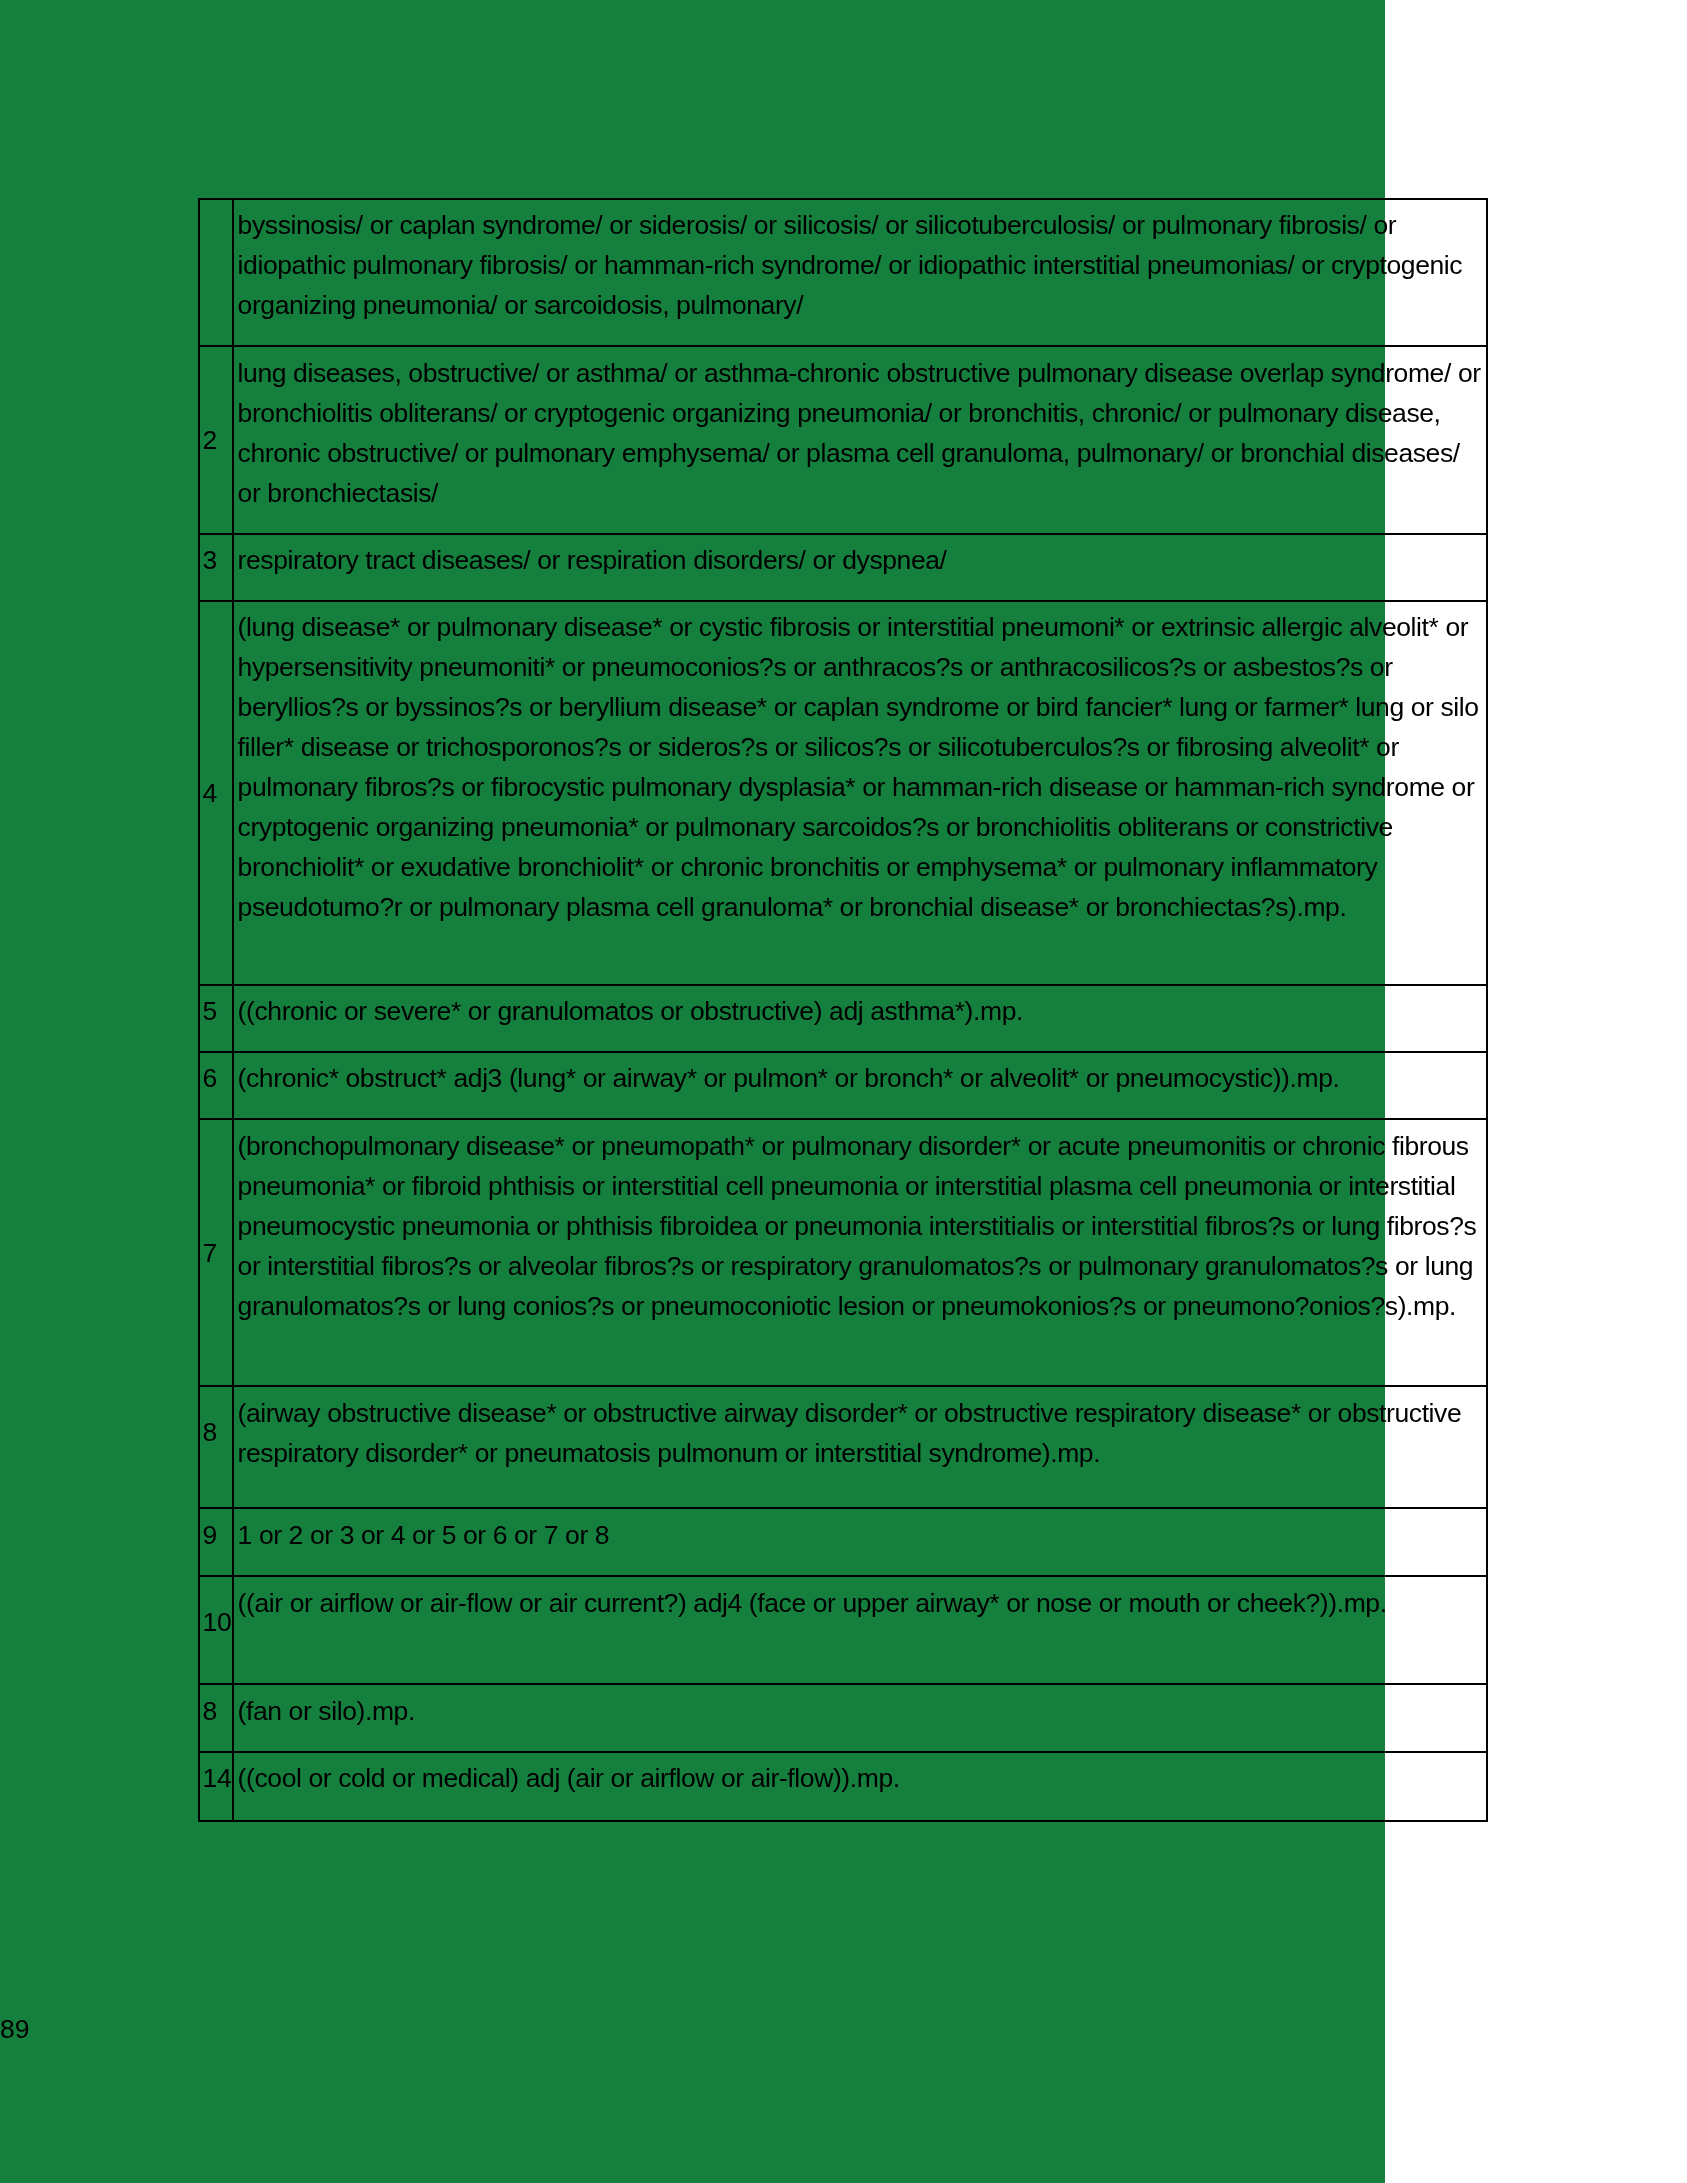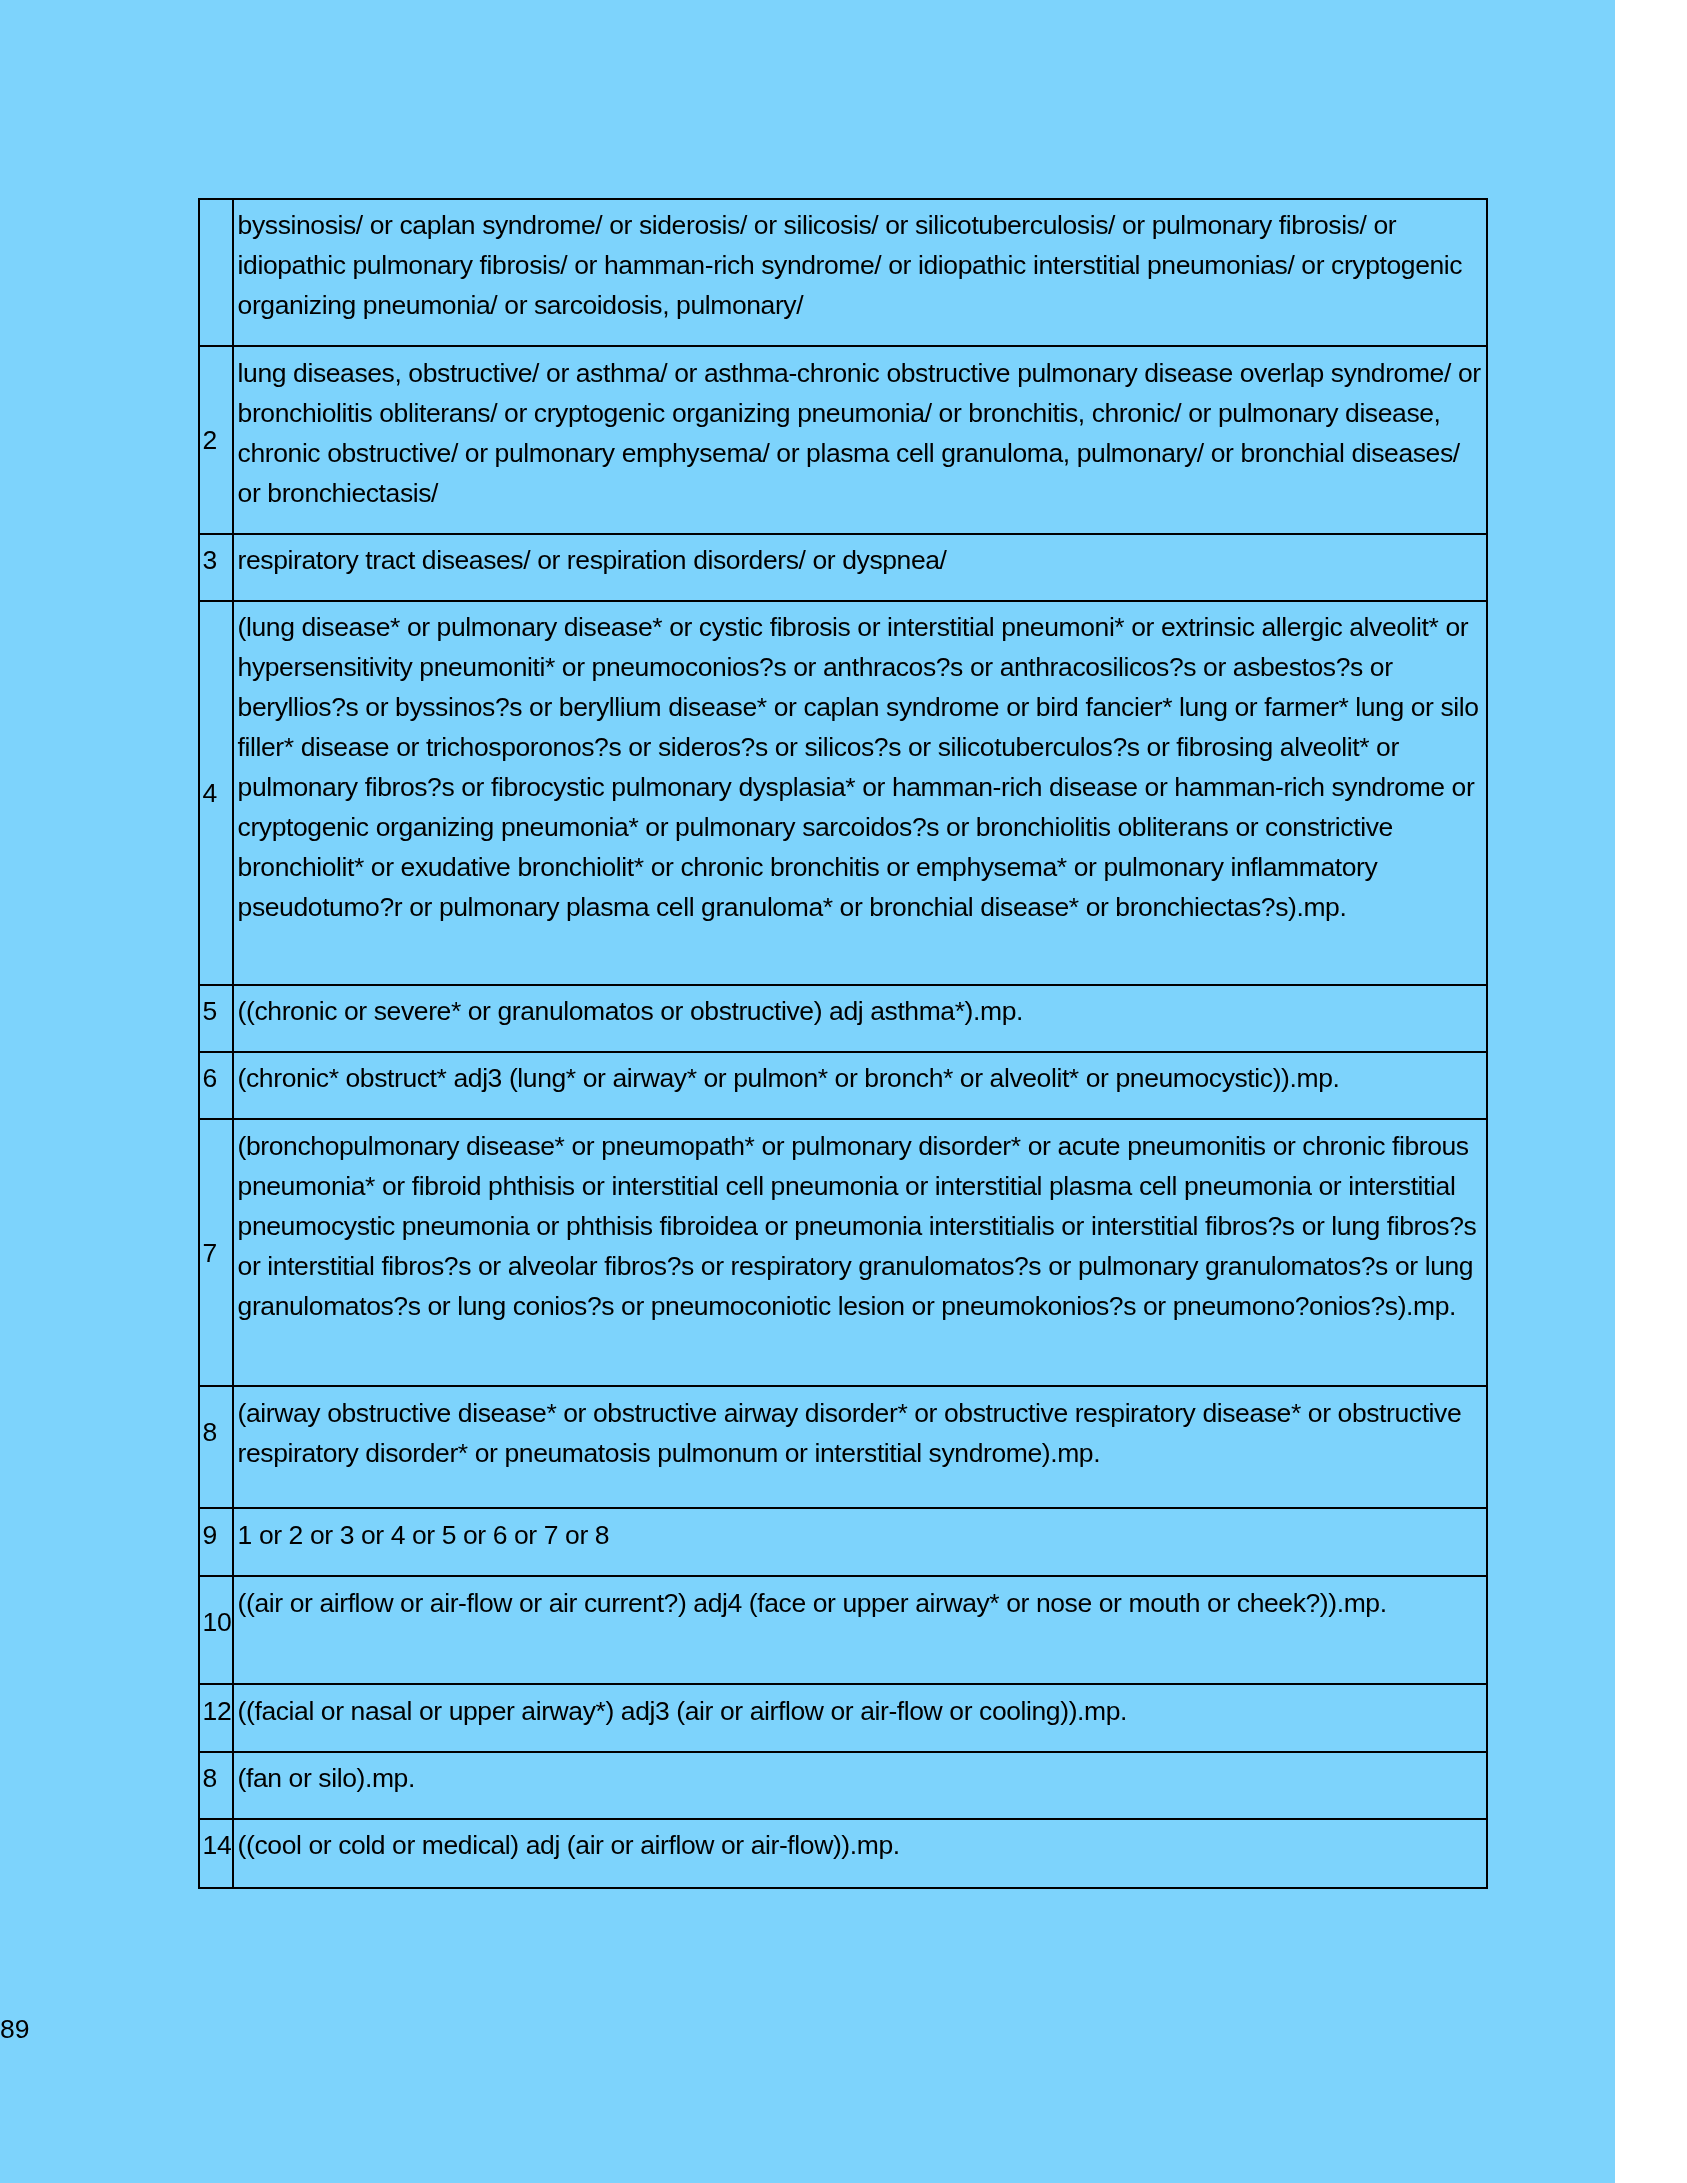--- a/index.html
+++ b/index.html
@@ -1,18 +1,18 @@
 <!DOCTYPE html>
 <html style="font-size:10.6px"><head>
 <meta charset="utf-8">
 <style>
   html, body { margin: 0; padding: 0; background: #ffffff; }
   body { width: 1687px; height: 2183px; position: relative; overflow: hidden;
          font-family: "Liberation Sans", "DejaVu Sans", sans-serif; color: #000; }
-  .page { position: absolute; left: 0; top: 0; width: 1615px; height: 2183px; background: #7dd3fc; }
+  .page { position: absolute; left: 0; top: 0; width: 1385px; height: 2183px; background: #15803d; }
   table.search {
     position: absolute; left: 198px; top: 198px; width: 1290px;
     border-collapse: collapse; table-layout: fixed;
   }
   table.search td {
     border: 2.6px solid #000; vertical-align: middle;
     font-size: 26.5px; line-height: 40px; padding: 0;
     word-wrap: break-word; letter-spacing: -0.4px;
   }
   table.search td.num { width: 29px; padding-left: 2.6px; text-align: left; }
@@ -60,24 +60,20 @@
       </tr>
       <tr style="height:68px">
         <td class="num" style="vertical-align:top;padding-top:5.3px">9</td>
         <td class="query">1 or 2 or 3 or 4 or 5 or 6 or 7 or 8</td>
       </tr>
       <tr style="height:108px">
         <td class="num" style="vertical-align:top;padding-top:25px">10</td>
         <td class="query">((air or airflow or air-flow or air current?) adj4 (face or upper airway* or nose or mouth or cheek?)).mp.</td>
       </tr>
       <tr style="height:67px">
-        <td class="num" style="vertical-align:top;padding-top:5.3px">12</td>
-        <td class="query">((facial or nasal or upper airway*) adj3 (air or airflow or air-flow or cooling)).mp.</td>
-      </tr>
-      <tr style="height:67px">
         <td class="num" style="vertical-align:top;padding-top:5.3px">8</td>
         <td class="query">(fan or silo).mp.</td>
       </tr>
       <tr style="height:69px">
         <td class="num" style="vertical-align:top;padding-top:5.3px">14</td>
         <td class="query">((cool or cold or medical) adj (air or airflow or air-flow)).mp.</td>
       </tr>
     </tbody>
   </table>
 

